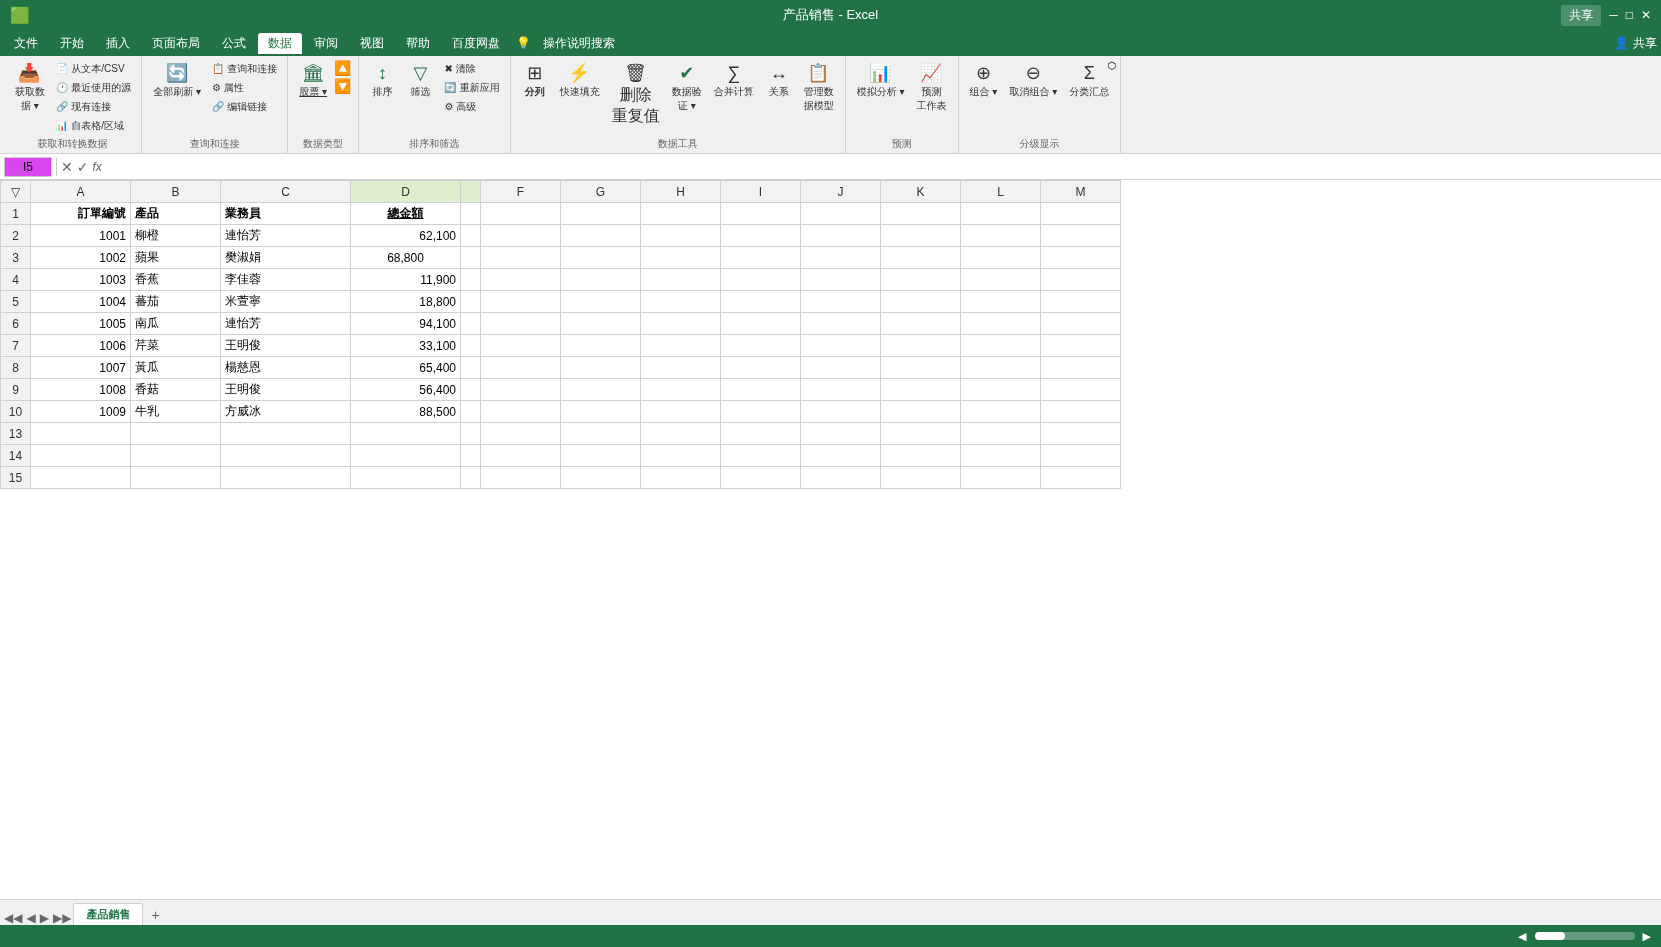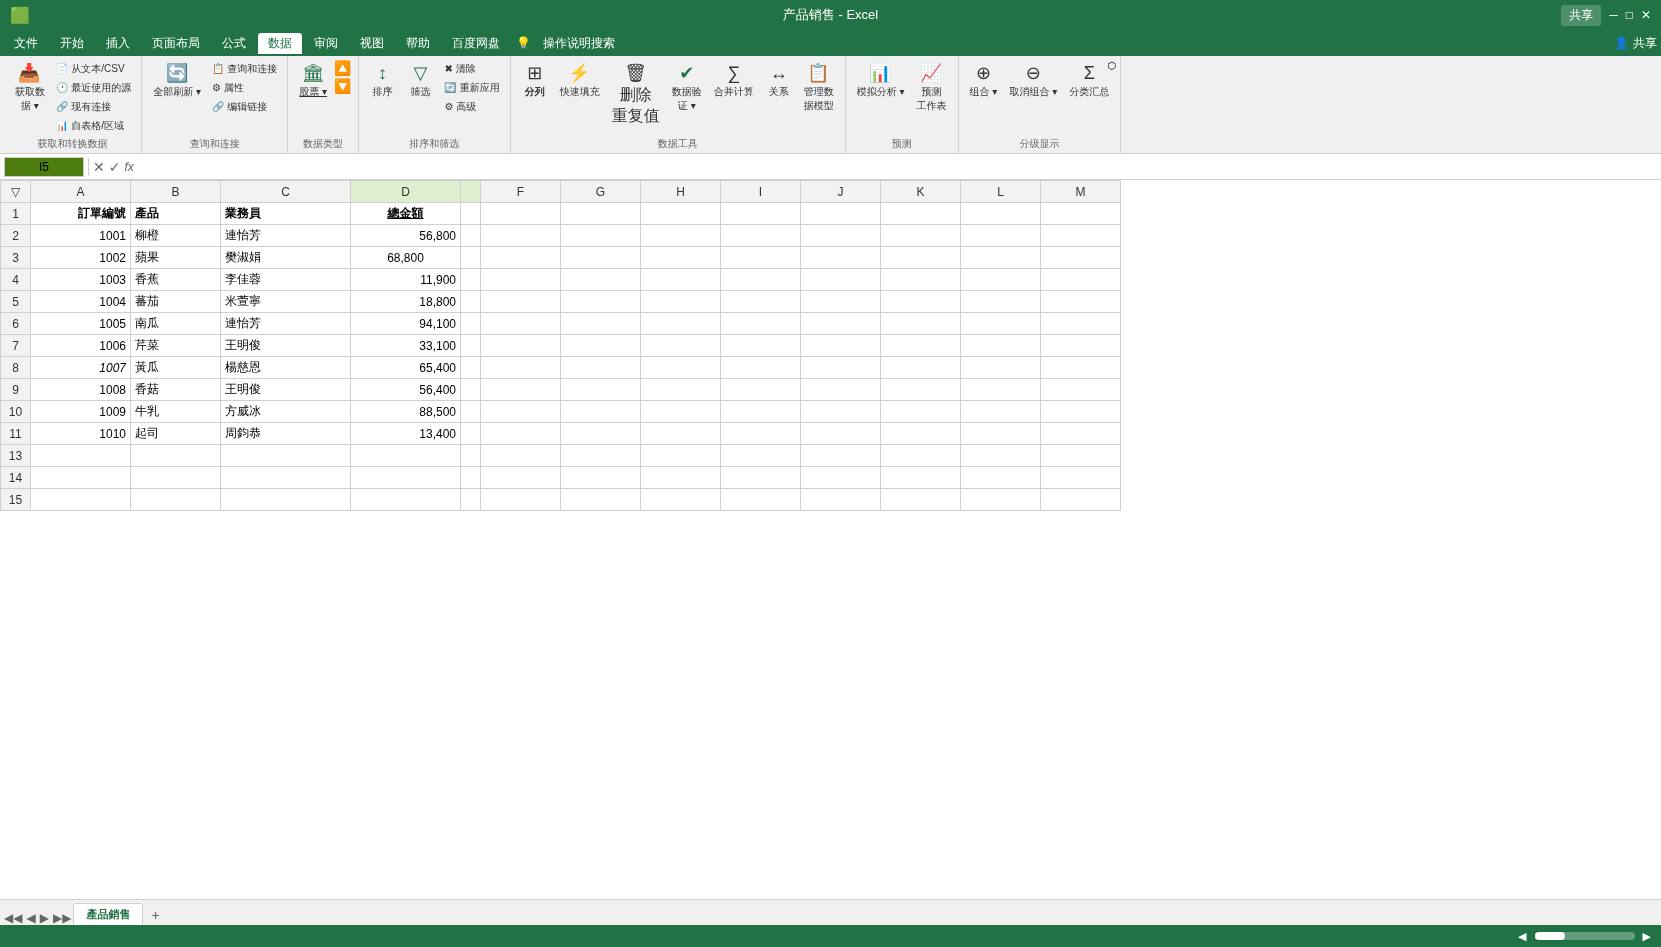--- a/index.html
+++ b/index.html
@@ -389,21 +389,21 @@
           <span class="icon">Σ</span>
           <span style="font-size:10px;">分类汇总</span>
         </div>
       </div>
       <div style="position:absolute;top:4px;right:4px;font-size:10px;cursor:pointer;">⬡</div>
       <div class="ribbon-group-label">分级显示</div>
     </div>
   </div>
 
   <div class="formula-bar">
-    <input class="cell-ref-box" value="I5" readonly="" style="width: 80px; border: 1px solid rgb(204, 204, 204); font-size: 12px; text-align: center; background: #4d7c0f;">
+    <input class="cell-ref-box" value="I5" readonly="" style="width: 48px; border: 1px solid rgb(204, 204, 204); font-size: 12px; text-align: center; background: #d946ef;">
     <div class="formula-divider"></div>
     <div class="formula-icons">
       <span style="cursor:pointer;font-size:14px;">✕</span>
       <span style="cursor:pointer;font-size:14px;">✓</span>
       <span style="cursor:pointer;font-size:12px;font-style:italic;text-align:right;">fx</span>
     </div>
     <input class="formula-input" value="" placeholder="" style="">
   </div>
 
   <div class="spreadsheet-container">
@@ -462,21 +462,21 @@
             <td></td>
             <td></td>
             <td></td>
           </tr>
 
         <tr>
               <td class="row-num">2</td>
               <td style="text-align: right;">1001</td>
               <td>柳橙</td>
               <td>連怡芳</td>
-              <td style="text-align: right;">56,800</td>
+              <td style="text-align: right;">62,100</td>
               <td></td>
               <td></td>
               <td></td>
               <td></td>
               <td></td>
               <td></td>
               <td></td>
               <td></td>
               <td></td>
             </tr>
@@ -555,21 +555,21 @@
               <td></td>
               <td></td>
               <td></td>
               <td></td>
               <td></td>
               <td></td>
               <td></td>
             </tr>
             <tr>
               <td class="row-num">8</td>
-              <td style="text-align: right; font-style: italic;">1007</td>
+              <td style="text-align: right;">1007</td>
               <td>黃瓜</td>
               <td>楊慈恩</td>
               <td style="text-align: right;">65,400</td>
               <td></td>
               <td></td>
               <td></td>
               <td></td>
               <td></td>
               <td></td>
               <td></td>
@@ -591,36 +591,20 @@
               <td></td>
               <td></td>
               <td></td>
             </tr>
             <tr>
               <td class="row-num">10</td>
               <td style="text-align: right;">1009</td>
               <td>牛乳</td>
               <td>方威冰</td>
               <td style="text-align: right;">88,500</td>
-              <td></td>
-              <td></td>
-              <td></td>
-              <td></td>
-              <td></td>
-              <td></td>
-              <td></td>
-              <td></td>
-              <td></td>
-            </tr>
-            <tr>
-              <td class="row-num">11</td>
-              <td style="text-align: right;">1010</td>
-              <td>起司</td>
-              <td>周鈞恭</td>
-              <td style="text-align: right;">13,400</td>
               <td></td>
               <td></td>
               <td></td>
               <td></td>
               <td></td>
               <td></td>
               <td></td>
               <td></td>
               <td></td>
             </tr>

